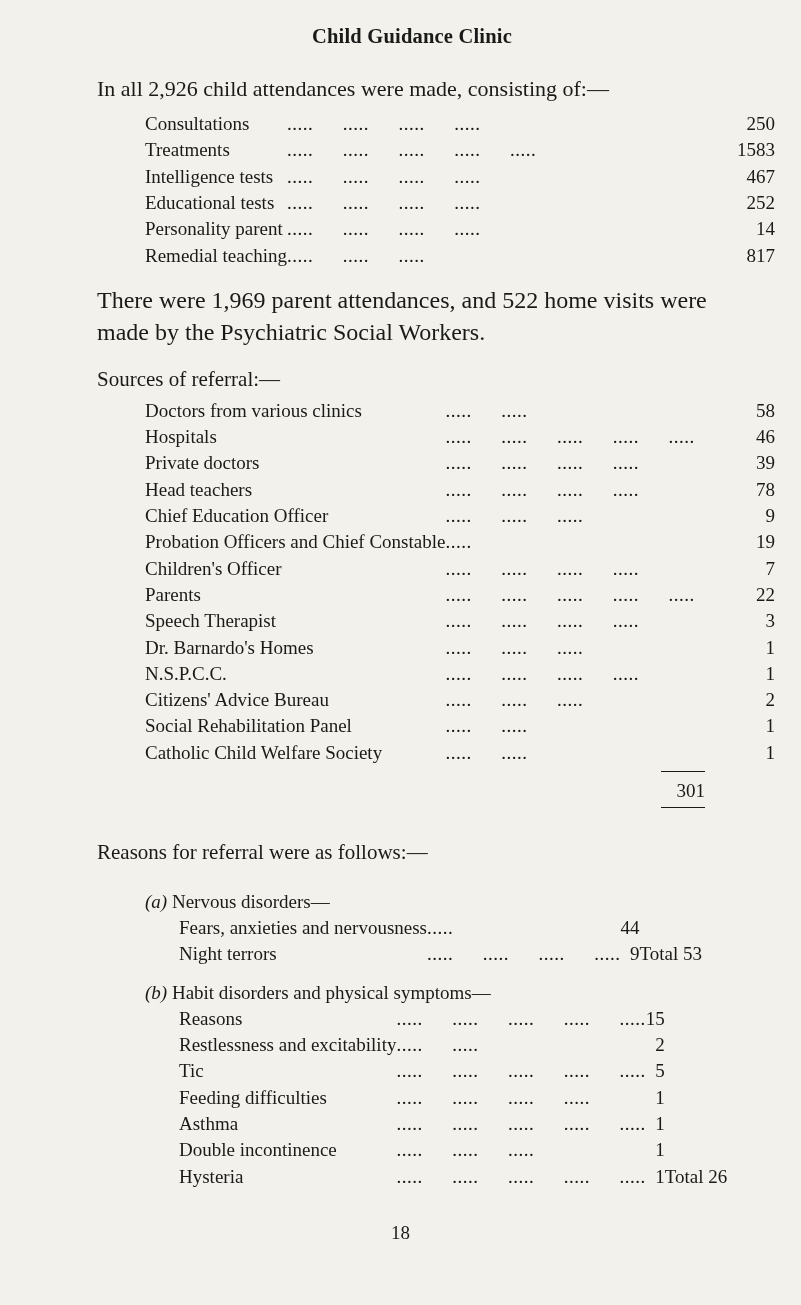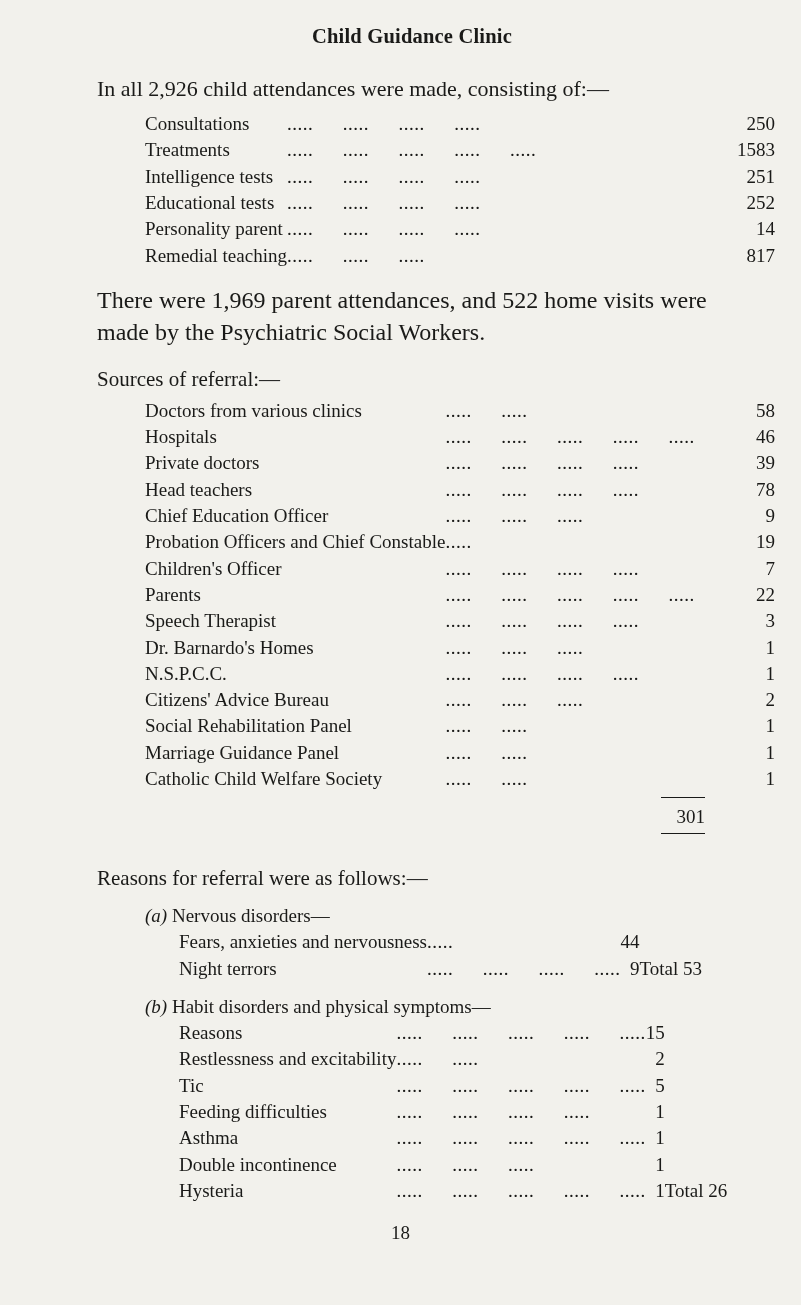--- a/index.html
+++ b/index.html
@@ -144,21 +144,21 @@
             <td class="num">250</td>
           </tr>
           <tr>
             <td class="lbl">Treatments</td>
             <td class="dots">.....  .....  .....  .....  .....</td>
             <td class="num">1583</td>
           </tr>
           <tr>
             <td class="lbl">Intelligence tests</td>
             <td class="dots">.....  .....  .....  .....</td>
-            <td class="num">251</td>
+            <td class="num">467</td>
           </tr>
           <tr>
             <td class="lbl">Educational tests</td>
             <td class="dots">.....  .....  .....  .....</td>
             <td class="num">252</td>
           </tr>
           <tr>
             <td class="lbl">Personality parent</td>
             <td class="dots">.....  .....  .....  .....</td>
             <td class="num">14</td>
@@ -232,25 +232,20 @@
             <td class="dots">.....  .....  .....  .....</td>
             <td class="num">1</td>
           </tr>
           <tr>
             <td class="lbl">Citizens' Advice Bureau</td>
             <td class="dots">.....  .....  .....</td>
             <td class="num">2</td>
           </tr>
           <tr>
             <td class="lbl">Social Rehabilitation Panel</td>
-            <td class="dots">.....  .....</td>
-            <td class="num">1</td>
-          </tr>
-          <tr>
-            <td class="lbl">Marriage Guidance Panel</td>
             <td class="dots">.....  .....</td>
             <td class="num">1</td>
           </tr>
           <tr>
             <td class="lbl">Catholic Child Welfare Society</td>
             <td class="dots">.....  .....</td>
             <td class="num">1</td>
           </tr>
         </tbody>
     </table>
@@ -259,21 +254,21 @@
       <div class="rule" style="right:0;width:44px;"></div>
     </div>
     <div class="total-row" style="padding-right:0;">301</div>
     <div class="underline-after">
       <div class="rule" style="right:0;width:44px;"></div>
     </div>
 
     <div class="sec-head" style="margin-top:26px;">Reasons for referral were as follows:—</div>
 
     <div id="groups-container">
-        <div style="margin-top: 14px; font-family: Liberation Serif, serif;">
+        <div style="margin-top: 26px; font-family: Liberation Serif, serif;">
           <div class="sub-label" style="margin-left: 48px;"><span class="ital">(a) </span>Nervous disorders—</div>
           <table class="lst blk3" style="margin-left: 82px; width: 496px;">
             <tbody>
               <tr>
                 <td class="lbl">Fears, anxieties and nervousness</td>
                 <td class="dots">.....</td>
                 <td class="num">44</td>
                 <td class="extra"></td>
               </tr>
               <tr>

